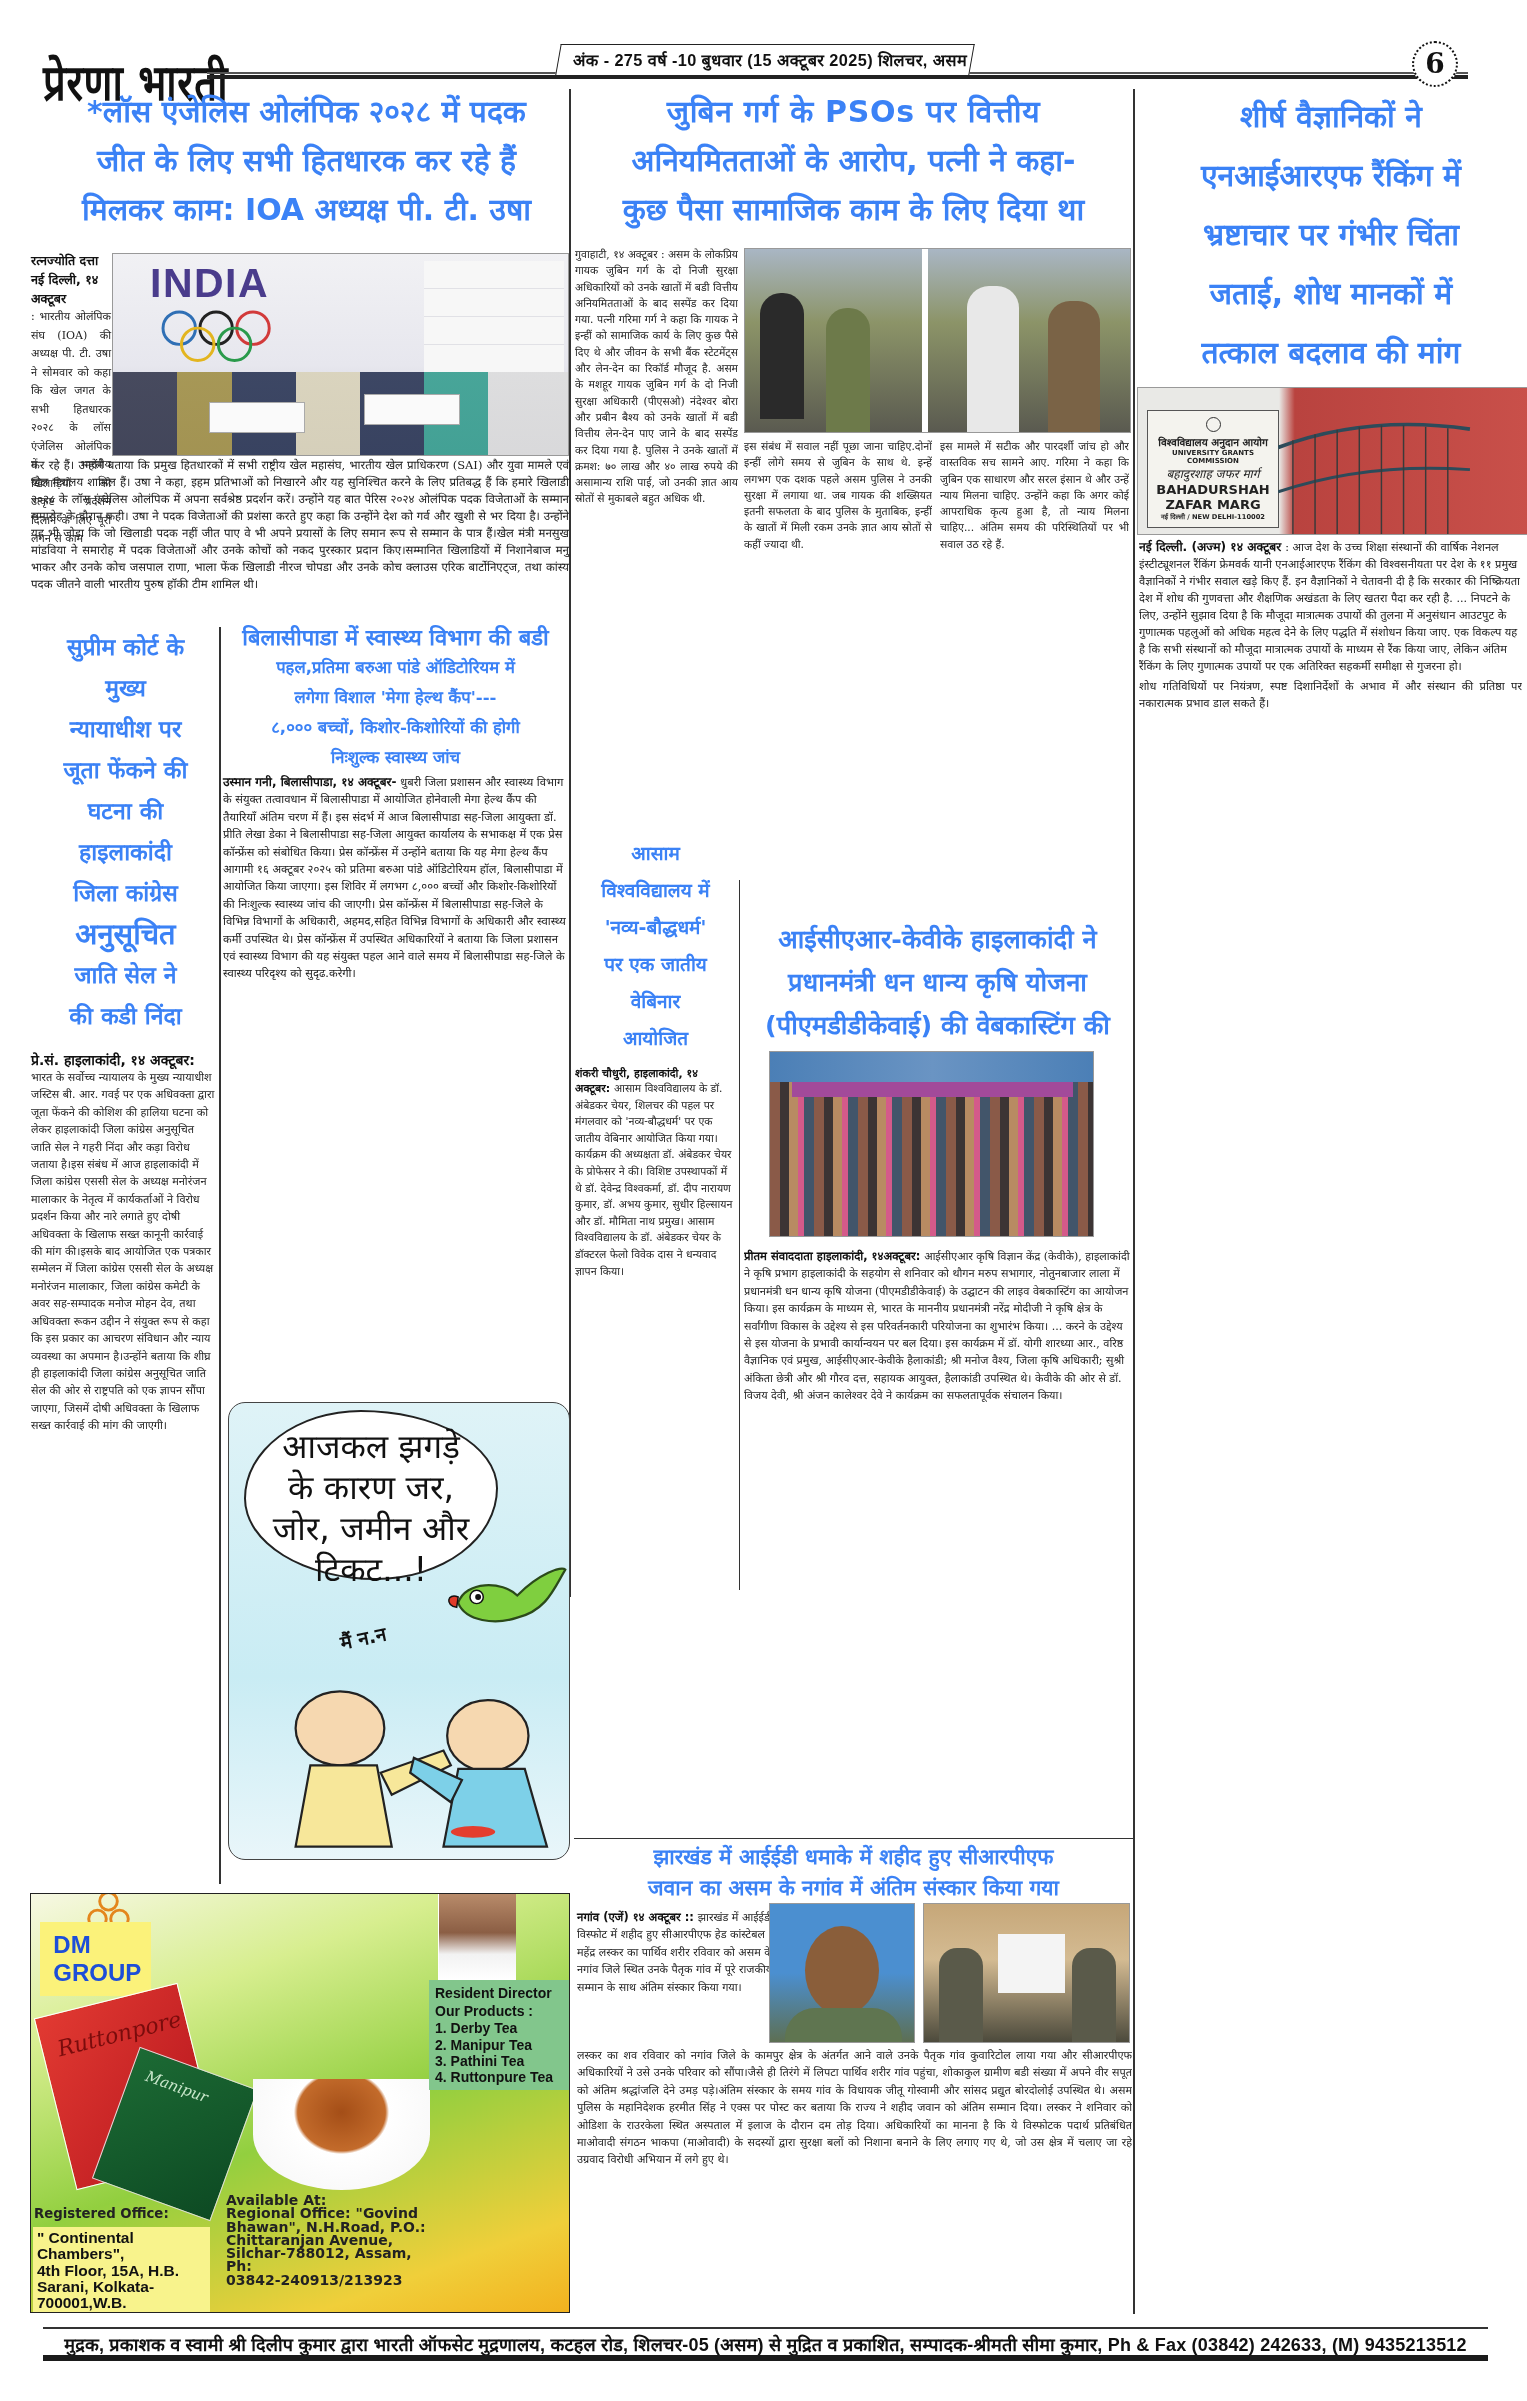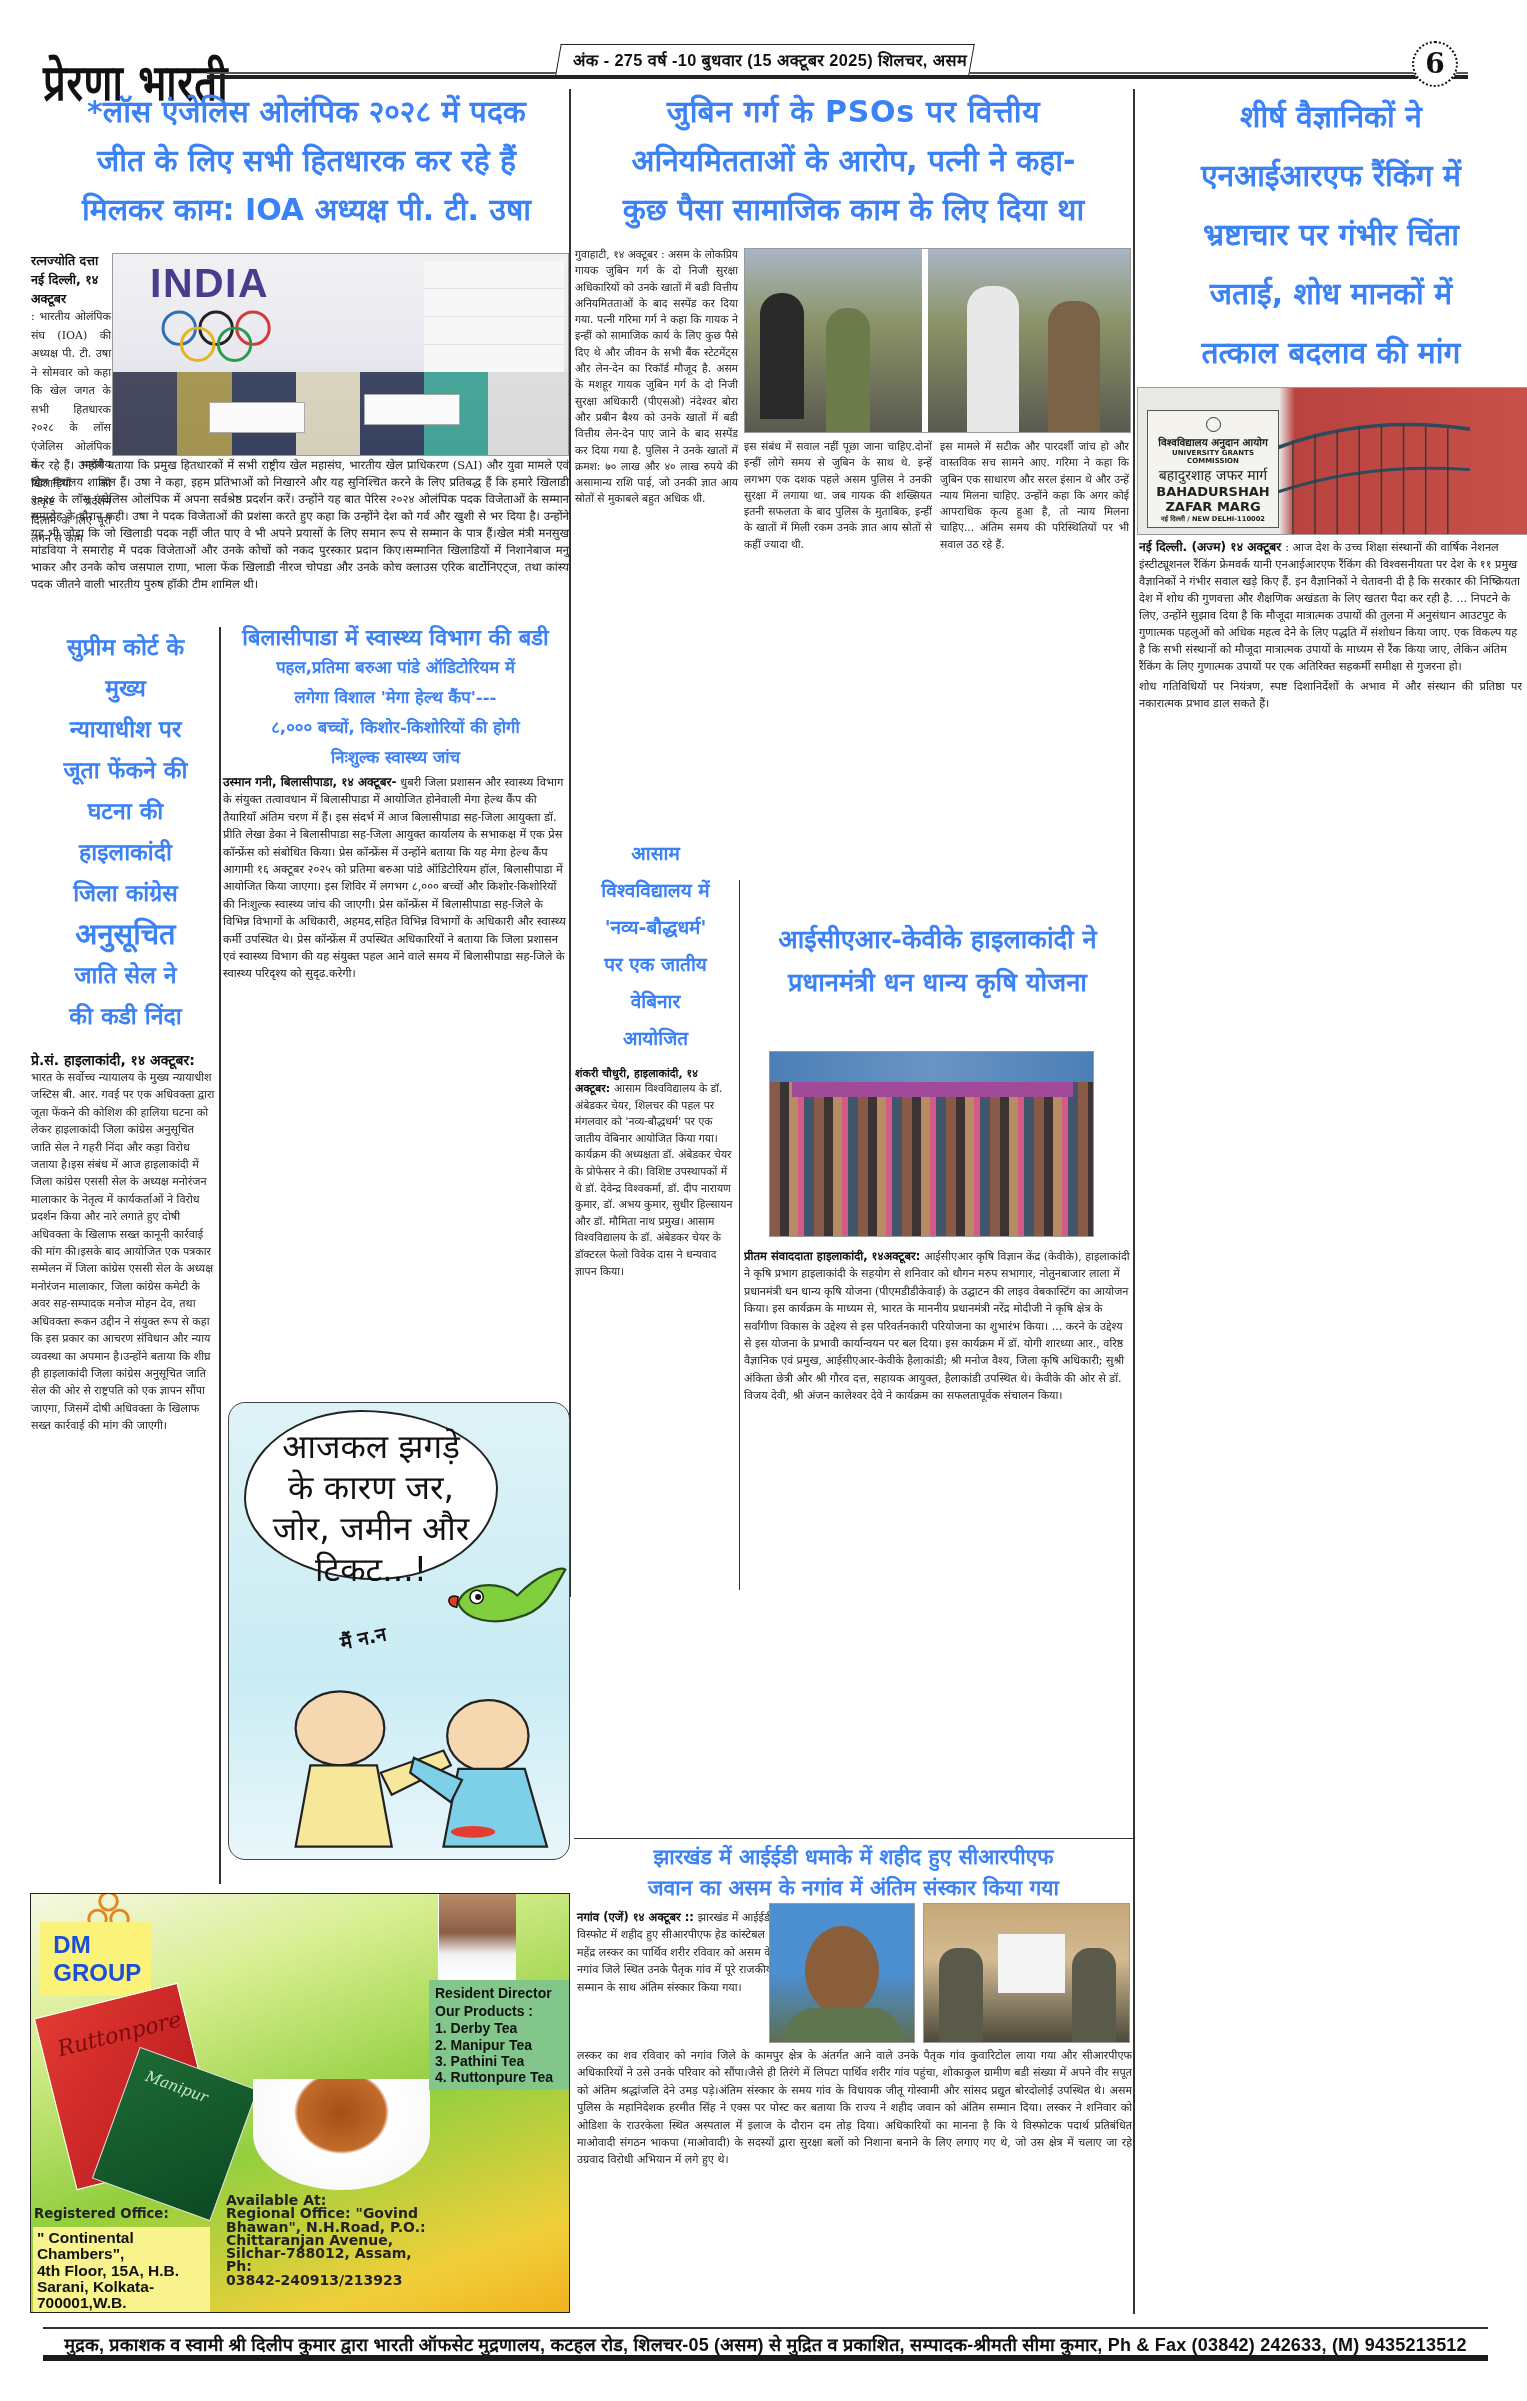--- a/index.html
+++ b/index.html
@@ -184,20 +184,21 @@
 </div>
 <div class="abs" style="left:575px;top:1065px;width:161px;height:525px;overflow:hidden;">
   <span class="dateline" style="font-size:11px;">शंकरी चौधुरी, हाइलाकांदी, १४ अक्टूबर:</span>
   <span class="body-text" style="font-size:10.7px;line-height:16.6px;">आसाम विश्वविद्यालय के डॉ. अंबेडकर चेयर, शिलचर की पहल पर मंगलवार को 'नव्य-बौद्धधर्म' पर एक जातीय वेबिनार आयोजित किया गया। कार्यक्रम की अध्यक्षता डॉ. अंबेडकर चेयर के प्रोफेसर ने की। विशिष्ट उपस्थापकों में थे डॉ. देवेन्द्र विश्वकर्मा, डॉ. दीप नारायण कुमार, डॉ. अभय कुमार, सुधीर हिल्सायन और डॉ. मौमिता नाथ प्रमुख। आसाम विश्वविद्यालय के डॉ. अंबेडकर चेयर के डॉक्टरल फेलो विवेक दास ने धन्यवाद ज्ञापन किया।</span>
 </div>
 <div class="abs col-rule" style="left:739px;top:880px;height:710px;width:0.7px;"></div>
 
 <div class="abs" style="left:744px;top:918px;width:387px;">
   <div class="hl" style="font-size:25.5px;line-height:43px;">आईसीएआर-केवीके हाइलाकांदी ने</div>
   <div class="hl" style="font-size:25.5px;line-height:43px;">प्रधानमंत्री धन धान्य कृषि योजना</div>
+  <div class="hl" style="font-size:25.5px;line-height:43px;">(पीएमडीडीकेवाई) की वेबकास्टिंग की</div>
 </div>
 <div class="abs photo ph-crowd" style="left:769px;top:1051px;width:325px;height:186px;">
   <div style="position:absolute;left:0;top:0;width:325px;height:30px;background:linear-gradient(90deg,#4b7fb6,#6a94c3,#4b7fb6);"></div>
   <div style="position:absolute;left:22px;top:30px;width:281px;height:15px;background:#a24a9a;"></div>
 </div>
 <div class="abs" style="left:744px;top:1248px;width:387px;height:384px;overflow:hidden;">
   <span class="dateline" style="font-size:11.5px;">प्रीतम संवाददाता हाइलाकांदी, १४अक्टूबर:</span>
   <span class="body-text" style="font-size:11px;line-height:17.4px;">आईसीएआर कृषि विज्ञान केंद्र (केवीके), हाइलाकांदी ने कृषि प्रभाग हाइलाकांदी के सहयोग से शनिवार को थौगन मरुप सभागार, नोतुनबाजार लाला में प्रधानमंत्री धन धान्य कृषि योजना (पीएमडीडीकेवाई) के उद्घाटन की लाइव वेबकास्टिंग का आयोजन किया। इस कार्यक्रम के माध्यम से, भारत के माननीय प्रधानमंत्री नरेंद्र मोदीजी ने कृषि क्षेत्र के सर्वांगीण विकास के उद्देश्य से इस परिवर्तनकारी परियोजना का शुभारंभ किया। ... करने के उद्देश्य से इस योजना के प्रभावी कार्यान्वयन पर बल दिया। इस कार्यक्रम में डॉ. योगी शारध्या आर., वरिष्ठ वैज्ञानिक एवं प्रमुख, आईसीएआर-केवीके हैलाकांडी; श्री मनोज वैश्य, जिला कृषि अधिकारी; सुश्री अंकिता छेत्री और श्री गौरव दत्त, सहायक आयुक्त, हैलाकांडी उपस्थित थे। केवीके की ओर से डॉ. विजय देवी, श्री अंजन कालेश्वर देवे ने कार्यक्रम का सफलतापूर्वक संचालन किया।</span>
 </div>
 
@@ -225,21 +226,21 @@
   <div class="hl" style="font-size:30px;line-height:59px;">एनआईआरएफ रैंकिंग में</div>
   <div class="hl" style="font-size:30px;line-height:59px;">भ्रष्टाचार पर गंभीर चिंता</div>
   <div class="hl" style="font-size:30px;line-height:59px;">जताई, शोध मानकों में</div>
   <div class="hl" style="font-size:30px;line-height:59px;">तत्काल बदलाव की मांग</div>
 </div>
 <div class="abs photo ph-ugc" style="left:1137px;top:387px;width:394px;height:148px;">
   <div style="position:absolute;left:9px;top:22px;width:132px;height:118px;background:#f4f3ee;border:1.5px solid #555;text-align:center;font-family:'DejaVu Sans',sans-serif;color:#222;">
     <div style="width:15px;height:15px;border-radius:50%;border:1.5px solid #333;margin:6px auto 3px;"></div>
     <div style="font-size:10.4px;font-weight:bold;">विश्वविद्यालय अनुदान आयोग</div>
     <div style="font-size:7px;font-weight:bold;">UNIVERSITY GRANTS COMMISSION</div>
-    <div style="font-size:14px;">बहादुरशाह जफर मार्ग</div>
+    <div style="font-size:12px;font-style:italic;">बहादुरशाह जफर मार्ग</div>
     <div style="font-size:13px;font-weight:bold;">BAHADURSHAH ZAFAR MARG</div>
     <div style="font-size:6.7px;font-weight:bold;">नई दिल्ली / NEW DELHI-110002</div>
   </div>
   <svg style="position:absolute;left:140px;top:30px;" width="198" height="118" viewBox="0 0 268 160">
     <path d="M0 40 Q120 -5 260 15" fill="none" stroke="#2d4b5a" stroke-width="5"></path>
     <path d="M0 100 Q120 60 260 70" fill="none" stroke="#2d4b5a" stroke-width="4"></path>
     <g stroke="#3a3a3a" stroke-width="2">
       <line x1="20" y1="30" x2="20" y2="160"></line>
         <line x1="50" y1="22" x2="50" y2="160"></line>
         <line x1="80" y1="16" x2="80" y2="160"></line>

